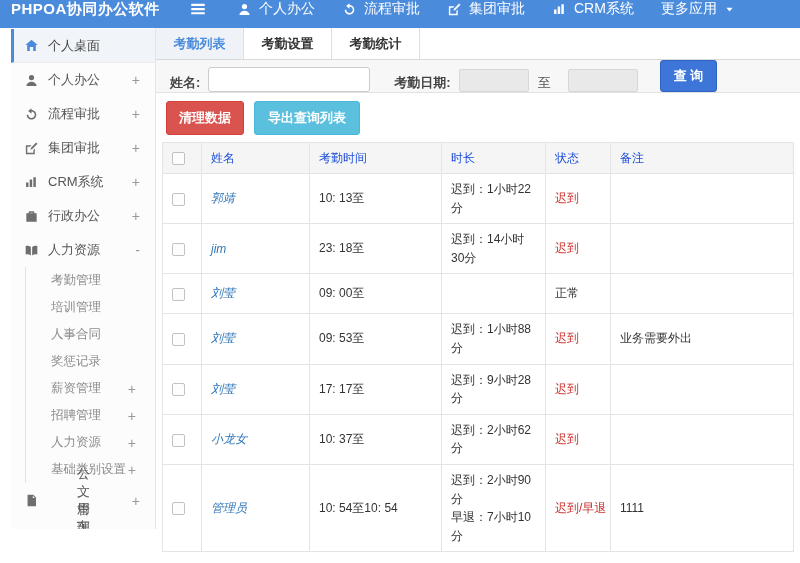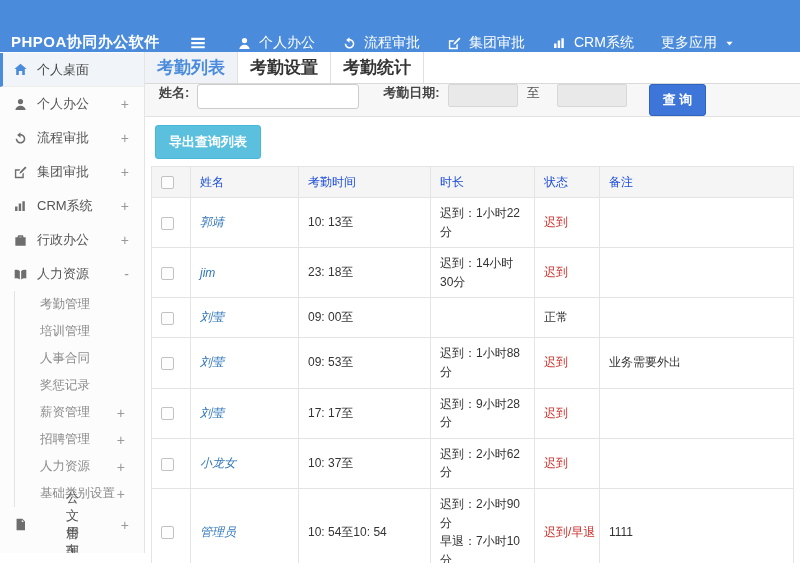--- a/index.html
+++ b/index.html
@@ -1,33 +1,33 @@
 <!DOCTYPE html>
 <html style="--header-bg: #4a8bdc; --link-blue: #3076b8; --status-red: #c9302c; --danger-red: #d9534f; --info-teal: #5bc0de; --search-blue: #3d76d8;"><head>
 <meta charset="utf-8">
 <style>
   * { box-sizing: border-box; margin: 0; padding: 0; }
   html,body { width:800px; height:563px; overflow:hidden; background:#fff;
     font-family:"Liberation Sans","DejaVu Sans",sans-serif; }
 
   
-  .header { height:52px; background:var(--header-bg,#4a8bdc); color:#fff;
-    display:flex; align-items:flex-end; }
+  .header { height:28px; background:var(--header-bg,#4a8bdc); color:#fff;
+    display:flex; align-items:flex-start; }
   .brand { width:187px; padding-left:11px; font-size:15px; font-weight:bold; letter-spacing:.5px; }
   .menu-toggle { width:22px; height:18px; cursor:pointer; }
   .top-nav { display:flex; align-items:center; margin-left:28px; }
   .nav-item { display:flex; align-items:center; gap:7px; font-size:14px;
     margin-right:27px; cursor:pointer; white-space:nowrap; }
   .icon { display:inline-flex; }
   .icon svg { width:15px; height:15px; fill:currentColor; display:block; }
   .menu-toggle svg { width:22px; height:18px; fill:#fff; display:block; }
   .nav-item .caret svg { width:11px; height:11px; }
 
   
-  .layout { display:flex; height:501px; }
+  .layout { display:flex; height:501px;margin-left:11px; }
 
   
   .sidebar { width:145px; flex:0 0 145px; background:#fcfcfc;
     border-right:1px solid #e4e4e4; color:#555; padding-top:1px; overflow:hidden; }
   .side-item { display:flex; align-items:center; height:34px; padding-left:13px;
     font-size:13px; cursor:pointer; }
   .side-item .icon { color:#6e6e6e; margin-right:9px; }
   .side-item .exp { margin-left:auto; margin-right:15px; color:#999; font-size:14px; }
   .side-item.active { background:#f1f4f8; border-left:3px solid var(--header-bg,#4a8bdc);
     border-bottom:1px solid #ececec; padding-left:10px; color:#444; }
@@ -35,25 +35,25 @@
   .side-sub { margin-left:14px; border-left:1px solid #e3e3e3; }
   .side-sub .side-item { height:27px; padding-left:25px; font-size:12.5px; color:#8c8c8c;align-items:center; }
   .side-sub .exp { margin-right:19px; }
   .side-bottom .side-item { height:35px;gap:29px; }
 
   
   .main { flex:1; min-width:0; display:flex; flex-direction:column; background:#fff; }
 
   .tabstrip { height:32px; display:flex; background:#fff; border-bottom:1px solid #d9d9d9; }
   .tab { min-width:88px; padding:0 12px; line-height:31px; text-align:center;
-    font-size:17px; font-weight:bold; color:#333; border-right:1px solid #e0e0e0; cursor:pointer; }
+    font-size:13px; font-weight:bold; color:#333; border-right:1px solid #e0e0e0; cursor:pointer; }
   .tab.active { color:var(--header-bg,#4a8bdc); background:#eff3f8; }
 
   .filterbar { height:45px; background:#f7f7f7; border-bottom:1px solid #e2e2e2;
-    display:flex; align-items:flex-start; padding:0 14px; font-size:13px; color:#444; }
+    display:flex; align-items:flex-end; padding:0 14px; font-size:13px; color:#444; }
   .flabel { font-weight:bold; white-space:nowrap; }
   .input-name { width:162px; height:25px; border:1px solid #ccc; border-radius:3px;
     margin-left:8px; background:#fff; outline:none; padding:0 6px; }
   .date-label { margin-left:24px; }
   .input-date { width:70px; height:23px; background:#e9e9e9; border:1px solid #d7d7d7;
     border-radius:2px; margin-left:8px; outline:none; padding:0 5px; }
   .to { margin:0 9px; color:#555; }
   .btn { border-radius:3px; color:#fff; font-weight:bold; font-size:13px; cursor:pointer;
     font-family:inherit; }
   .btn-search { margin-left:22px; padding:6px 13px; background:var(--search-blue,#3d76d8);
@@ -262,20 +262,21 @@
       <span class="flabel">姓名:</span>
       <input class="input-name" type="text" style="">
       <span class="flabel date-label">考勤日期:</span>
       <input class="input-date" type="text" style="">
       <span class="to">至</span>
       <input class="input-date" type="text" style="">
       <button class="btn btn-search">查 询</button>
     </div>
 
     <div class="actionsbar">
+      <button class="btn btn-danger">清理数据</button>
       <button class="btn btn-info">导出查询列表</button>
     </div>
 
     <table class="grid">
       <colgroup>
         <col style="width:39px">
           <col style="width:108px">
           <col style="width:132px">
         <col style="width:104px">
           <col style="width:65px">

